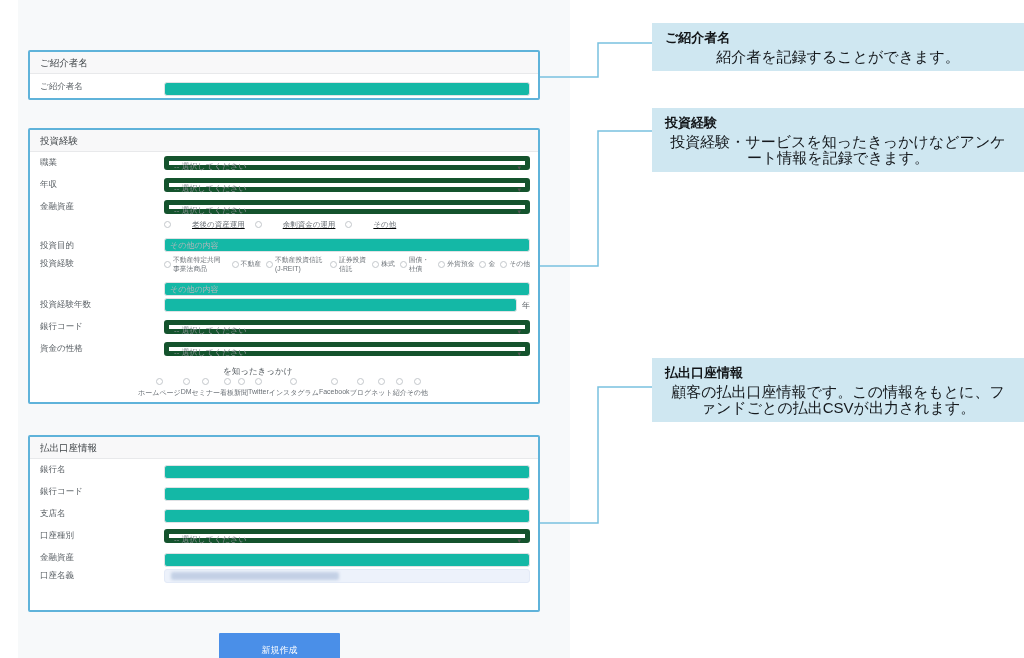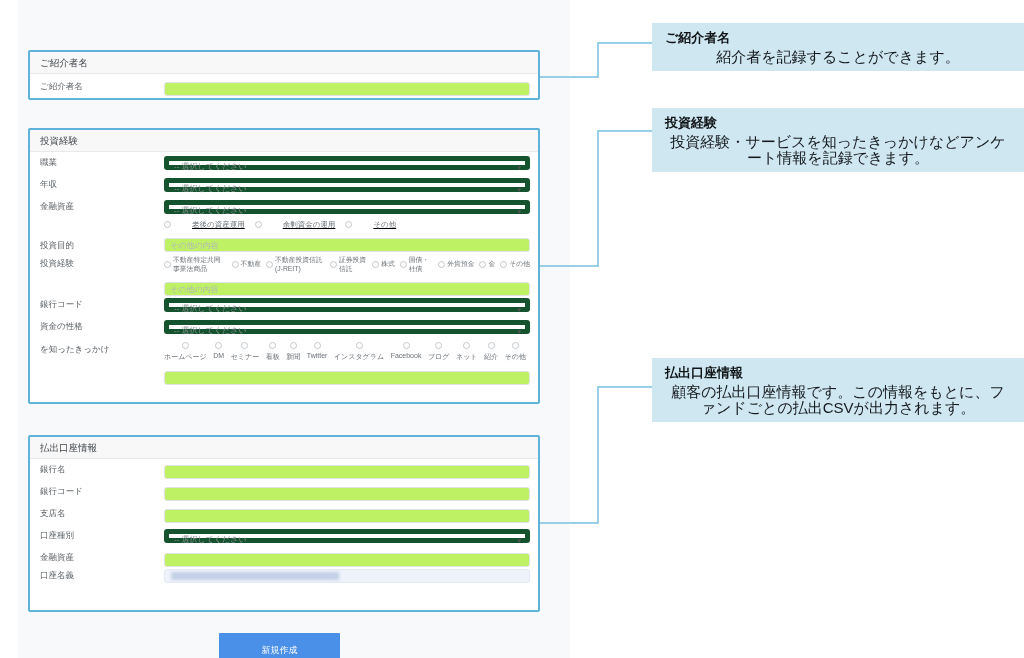--- a/index.html
+++ b/index.html
@@ -25,26 +25,26 @@
     height: 22px; background: #f8f8f9; border-bottom: 1px solid #e8e9eb;
     font-size: 9.5px; color: #3e4347; line-height: 21px; padding: 0 10px;
   }
   .row { display: flex; align-items: center; padding: 0 8px 0 10px; }
   .row .lbl { width: 124px; flex: none; font-size: 8.5px; color: #5a6065; }
   .row .field { flex: 1; min-width: 0; position: relative; }
   .r-text, .r-select { height: 22px; }
   #section-1 .r-text, #section-1 .r-select, #section-1 .r-text-suffix { height: 22px; }
   .r-radio-extra { height: 34px; align-items: flex-end; padding-top: 3px; }
   .r-radio-wrap-extra { height: 42px; align-items: flex-start; padding-top: 4px; }
-  .r-radio-stack-extra { height: 46px; align-items: flex-start; padding-top: 4px; }
+  .r-radio-stack-extra { height: 46px; align-items: center; padding-top: 4px; flex-direction: column; }
   .r-radio-extra .lbl, .r-radio-wrap-extra .lbl, .r-radio-stack-extra .lbl { padding-top: 2px; }
   #section-0 .row { height: 26px; }
   input.tin {
     width: 100%; height: 14px; border: 1px solid #e0e2e5; border-radius: 3px;
-    font-size: 8px; padding: 0 5px; color: #333; background: #bef264; outline: none;
+    font-size: 8px; padding: 0 5px; color: #333; background: #14b8a6; outline: none;
     font-family: inherit;
   }
   input.tin::placeholder { color: #b2b6ba; }
   .select-box {
     height: 14px; border: 5px solid #14532d; border-radius: 3px; background: #fff;
     position: relative; cursor: pointer;
   }
   .select-box .val { font-size: 8px; color: #8d9297; line-height: 12px; padding-left: 5px; display: block; }
   .select-box .chev {
     position: absolute; right: 4px; top: 2px; font-size: 7px; color: #555; line-height: 10px;
@@ -195,20 +195,29 @@
           <span class="opt">
             <span class="rdo"></span>
             <span class="opt-lbl">金</span>
           </span>
           <span class="opt">
             <span class="rdo"></span>
             <span class="opt-lbl">その他</span>
           </span>
         </div><input class="tin" type="text" placeholder="その他の内容" style=""></div>
     </div>
+    <div class="row r-text-suffix">
+      <span class="lbl">投資経験年数</span>
+      <div class="field">
+        <div class="suffix-wrap">
+          <input class="tin" type="text" style="">
+          <span class="suffix">年</span>
+        </div>
+      </div>
+    </div>
     <div class="row r-select">
       <span class="lbl">銀行コード</span>
       <div class="field">
         <div class="select-box">
           <span class="val">-- 選択してください</span>
           <span class="chev">▾</span>
         </div>
       </div>
     </div>
     <div class="row r-select">

